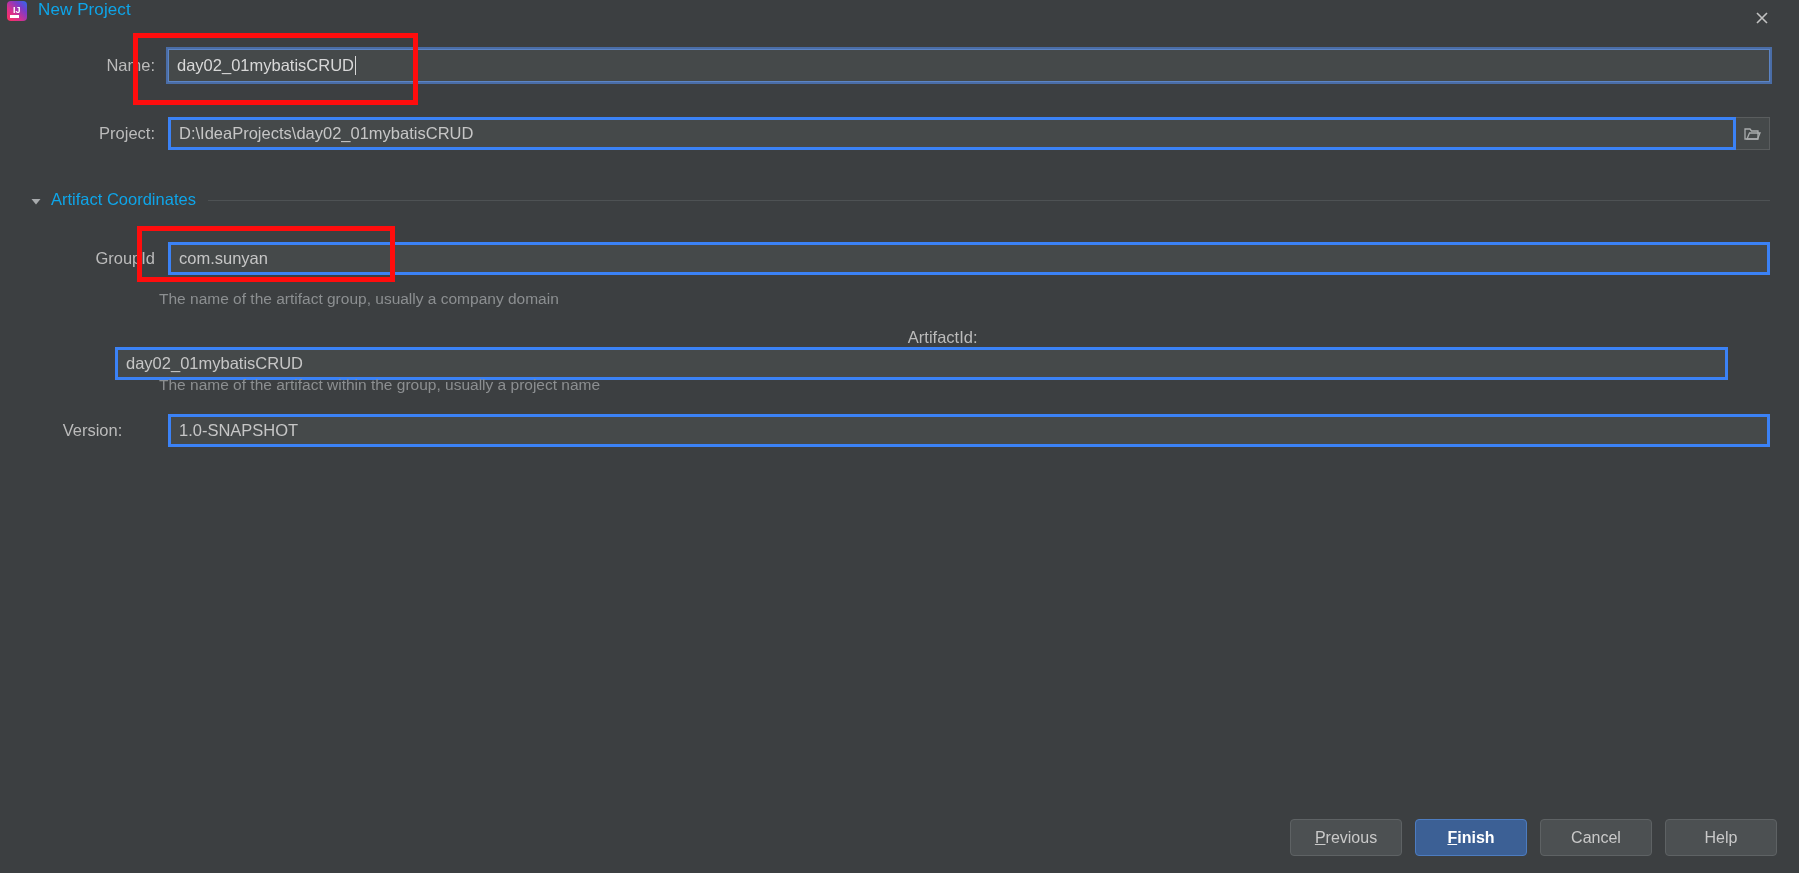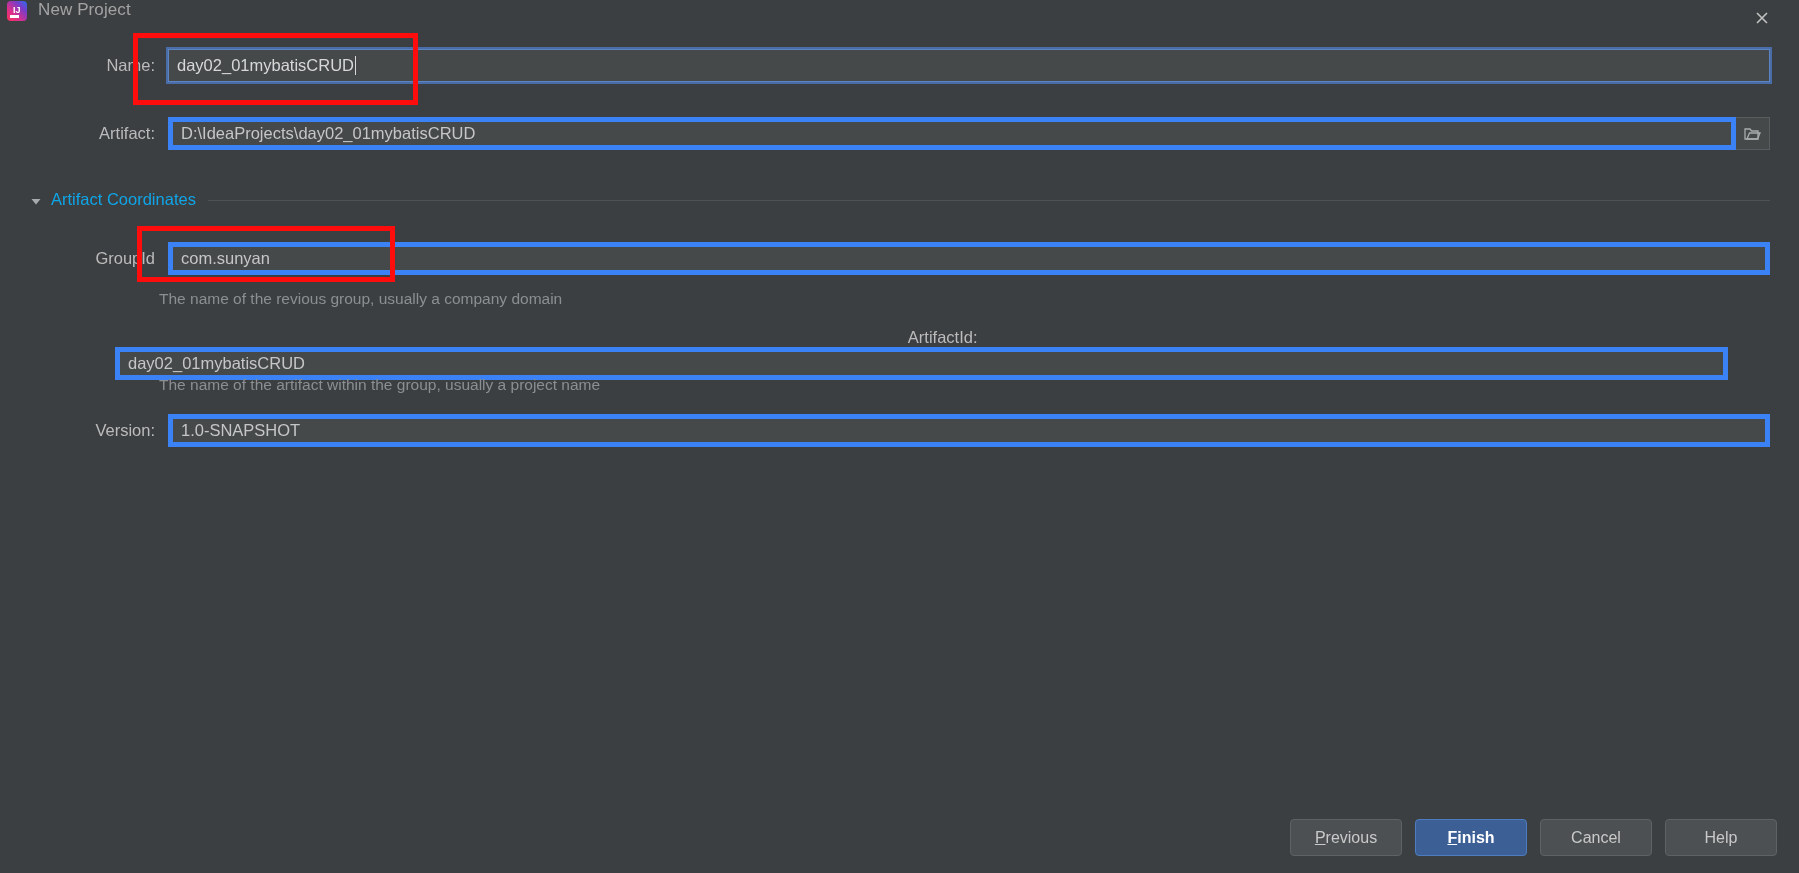--- a/index.html
+++ b/index.html
@@ -34,21 +34,21 @@
   #app-icon {
     margin-left: 6px;
     width: 22px;
     height: 22px;
     flex: 0 0 auto;
   }
 
   #title-text {
     margin-left: 10px;
     font-size: 17px;
-    color: #a3a3a3;
+    color: #0ea5e9;
     letter-spacing: .1px;
     white-space: nowrap;
   }
 
   #close-btn {
     position: absolute;
     right: 22px;
     top: 4px;
     width: 30px;
     height: 28px;
@@ -69,21 +69,21 @@
   .field-label {
     font-size: 16.5px;
     color: #bbbbbb;
     text-align: right;
     white-space: nowrap;
     flex: 0 0 auto;
   }
 
   .text-field {
     background: #45494a;
-    border: 5px solid #3b82f6;
+    border: 3px solid #3b82f6;
     height: 33px;
     display: flex;
     align-items: center;
     padding: 0 8px;
     font-size: 16.5px;
     color: #c6c6c6;
     white-space: nowrap;
     overflow: hidden;
   }
 
@@ -228,21 +228,21 @@
 
   <div class="row" style="left:30px; top:49px; width:1740px;">
     <span class="field-label" style="width:125px;">Name:</span>
     <span class="text-field focused" style="width:1613px; margin-left:13px;">
         <span>day02_01mybatisCRUD</span>
         <span class="caret"></span>
       </span>
   </div>
 
   <div class="row" style="left:30px; top:117px; width:1740px;">
-    <span class="field-label" style="width:125px;">Artifact:</span>
+    <span class="field-label" style="width:125px;">Project:</span>
     <span class="text-field" style="width:1579px; margin-left:13px;">D:\IdeaProjects\day02_01mybatisCRUD</span>
     <span class="browse-btn">
       <svg width="17" height="14" viewBox="0 0 17 14">
         <path d="M1 12 V2 H6 L7.5 4 H14 V12 Z" fill="none" stroke="#a9acad" stroke-width="1.3"></path>
         <path d="M3 12 L5.5 6 H16 L13.5 12 Z" fill="#60646600" stroke="#a9acad" stroke-width="1.3"></path>
       </svg>
     </span>
   </div>
 
   <div id="section-artifact">
@@ -252,30 +252,30 @@
       </svg>
     </span>
     <span id="section-title">Artifact Coordinates</span>
     <span id="section-line"></span>
   </div>
 
   <div class="row" style="left:30px; top:242px; width:1740px;">
     <span class="field-label" style="width:125px;">GroupId</span>
     <span class="text-field" style="width:1613px; margin-left:13px;">com.sunyan</span>
   </div>
-  <div class="helper" style="left:159px; top:290px;">The name of the revious group, usually a company domain</div>
+  <div class="helper" style="left:159px; top:290px;">The name of the artifact group, usually a company domain</div>
 
   <div class="row" style="left:45px; top:328px; width:1740px;flex-direction:column;">
     <span class="field-label" style="width:125px;">ArtifactId:</span>
     <span class="text-field" style="width:1613px; margin-left:13px;">day02_01mybatisCRUD</span>
   </div>
   <div class="helper" style="left:159px; top:376px;">The name of the artifact within the group, usually a project name</div>
 
   <div class="row" style="left:30px; top:414px; width:1740px;">
-    <span class="field-label" style="width:125px;">Version:</span>
+    <span class="field-label" style="width:125px;text-align:center;">Version:</span>
     <span class="text-field" style="width:1613px; margin-left:13px;">1.0-SNAPSHOT</span>
   </div>
 
   <div id="button-bar">
     <div class="btn">
         <span class="mn">P</span>
         <span>revious</span>
       </div>
 
     <div class="btn primary">

